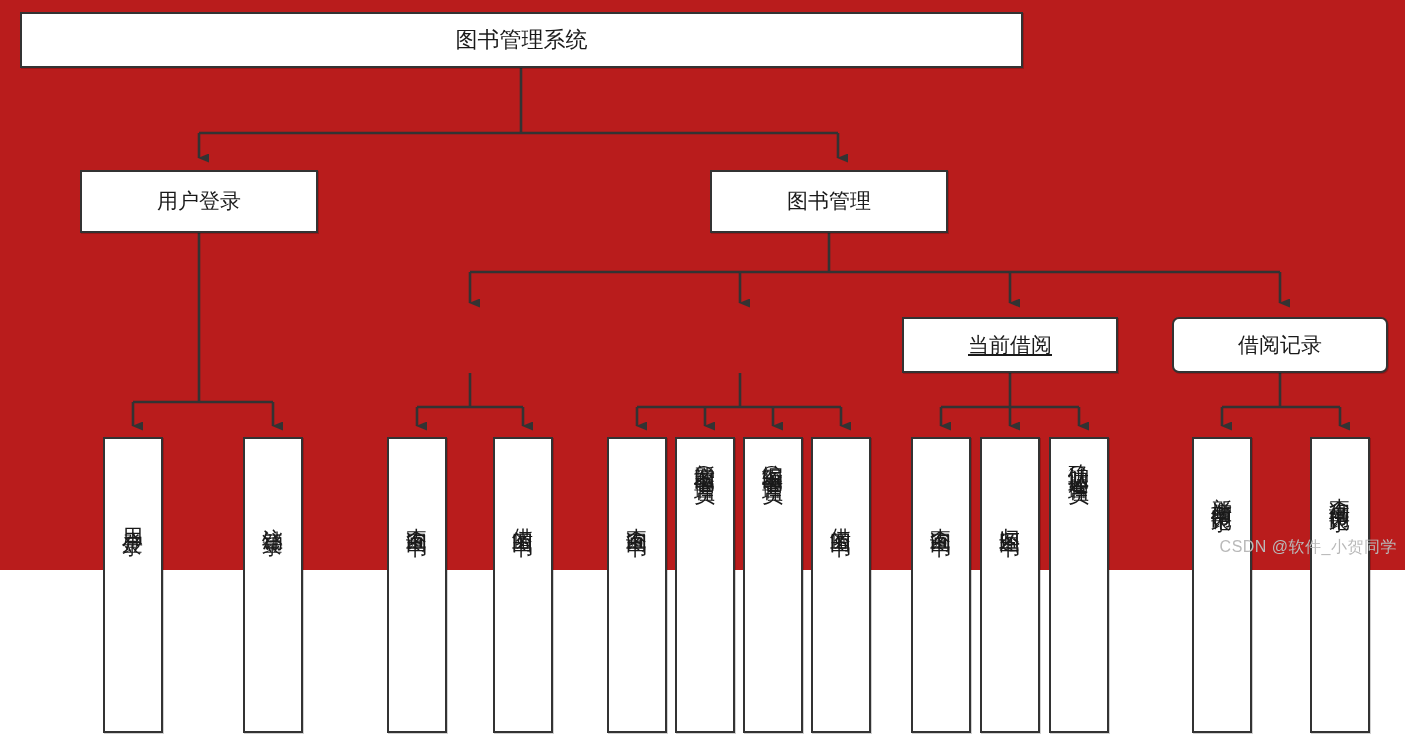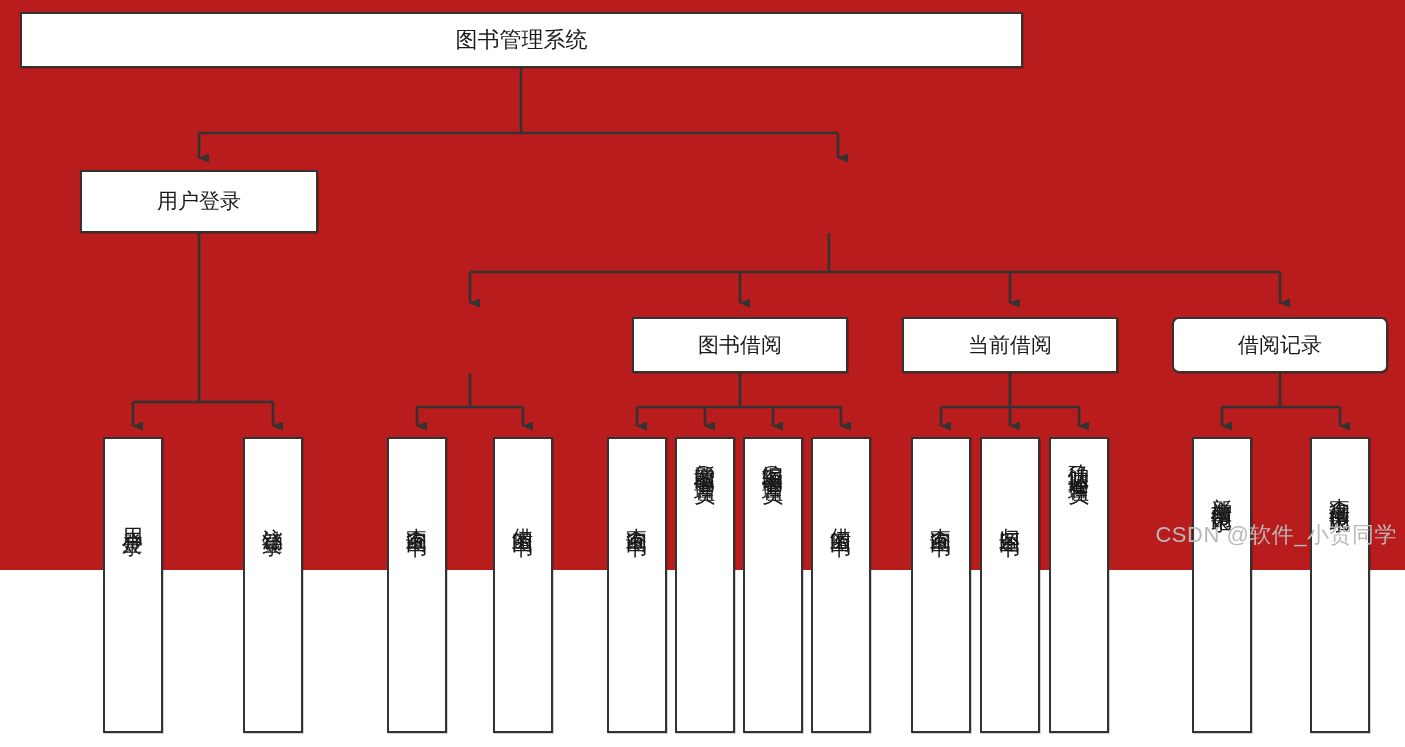--- a/index.html
+++ b/index.html
@@ -41,22 +41,22 @@
   .node.vertical .label{
     writing-mode:vertical-rl;
     text-orientation:upright;
     font-size:21px;
     letter-spacing:3px;
     line-height:1;
   }
   .watermark{
     position:absolute;
     right:8px;
-    bottom:20px;
-    font-size:22px;
+    bottom:12px;
+    font-size:16px;
     color:#b9b9b9;
     letter-spacing:0.5px;
     white-space:nowrap;
     user-select:none;
   }
 </style>
 </head>
 <body>
 
 <div id="diagram-root">
@@ -111,25 +111,25 @@
     </g>
   </svg>
 
   <div class="node horizontal root" style="left:20px;top:12px;width:1003px;height:56px;">
     <span class="label">图书管理系统</span>
   </div>
 
   <div class="node horizontal" style="left:80px;top:170px;width:238px;height:63px;">
     <span class="label">用户登录</span>
   </div>
+  <div class="node horizontal" style="left:710px;top:170px;width:238px;height:63px;">
+    <span class="label">图书管理</span>
+  </div>
 
-  <div class="node horizontal" style="left:632px;top:317px;width:216px;height:56px;">
-    <span class="label">图书借阅</span>
-  </div>
-  <div class="node horizontal" style="left:902px;top:317px;width:216px;height:56px;">
+  <div class="node horizontal" style="left:902px;top:317px;width:216px;height:56px;text-decoration:underline;">
     <span class="label">当前借阅</span>
   </div>
   <div class="node horizontal" style="left:1172px;top:317px;width:216px;height:56px;border-radius:7px;">
     <span class="label">借阅记录</span>
   </div>
 
   <div class="node vertical" style="left:103px;top:437px;width:60px;height:296px;padding-top:72px;">
     <span class="label">用户登录</span>
   </div>
   <div class="node vertical" style="left:243px;top:437px;width:60px;height:296px;padding-top:72px;">

